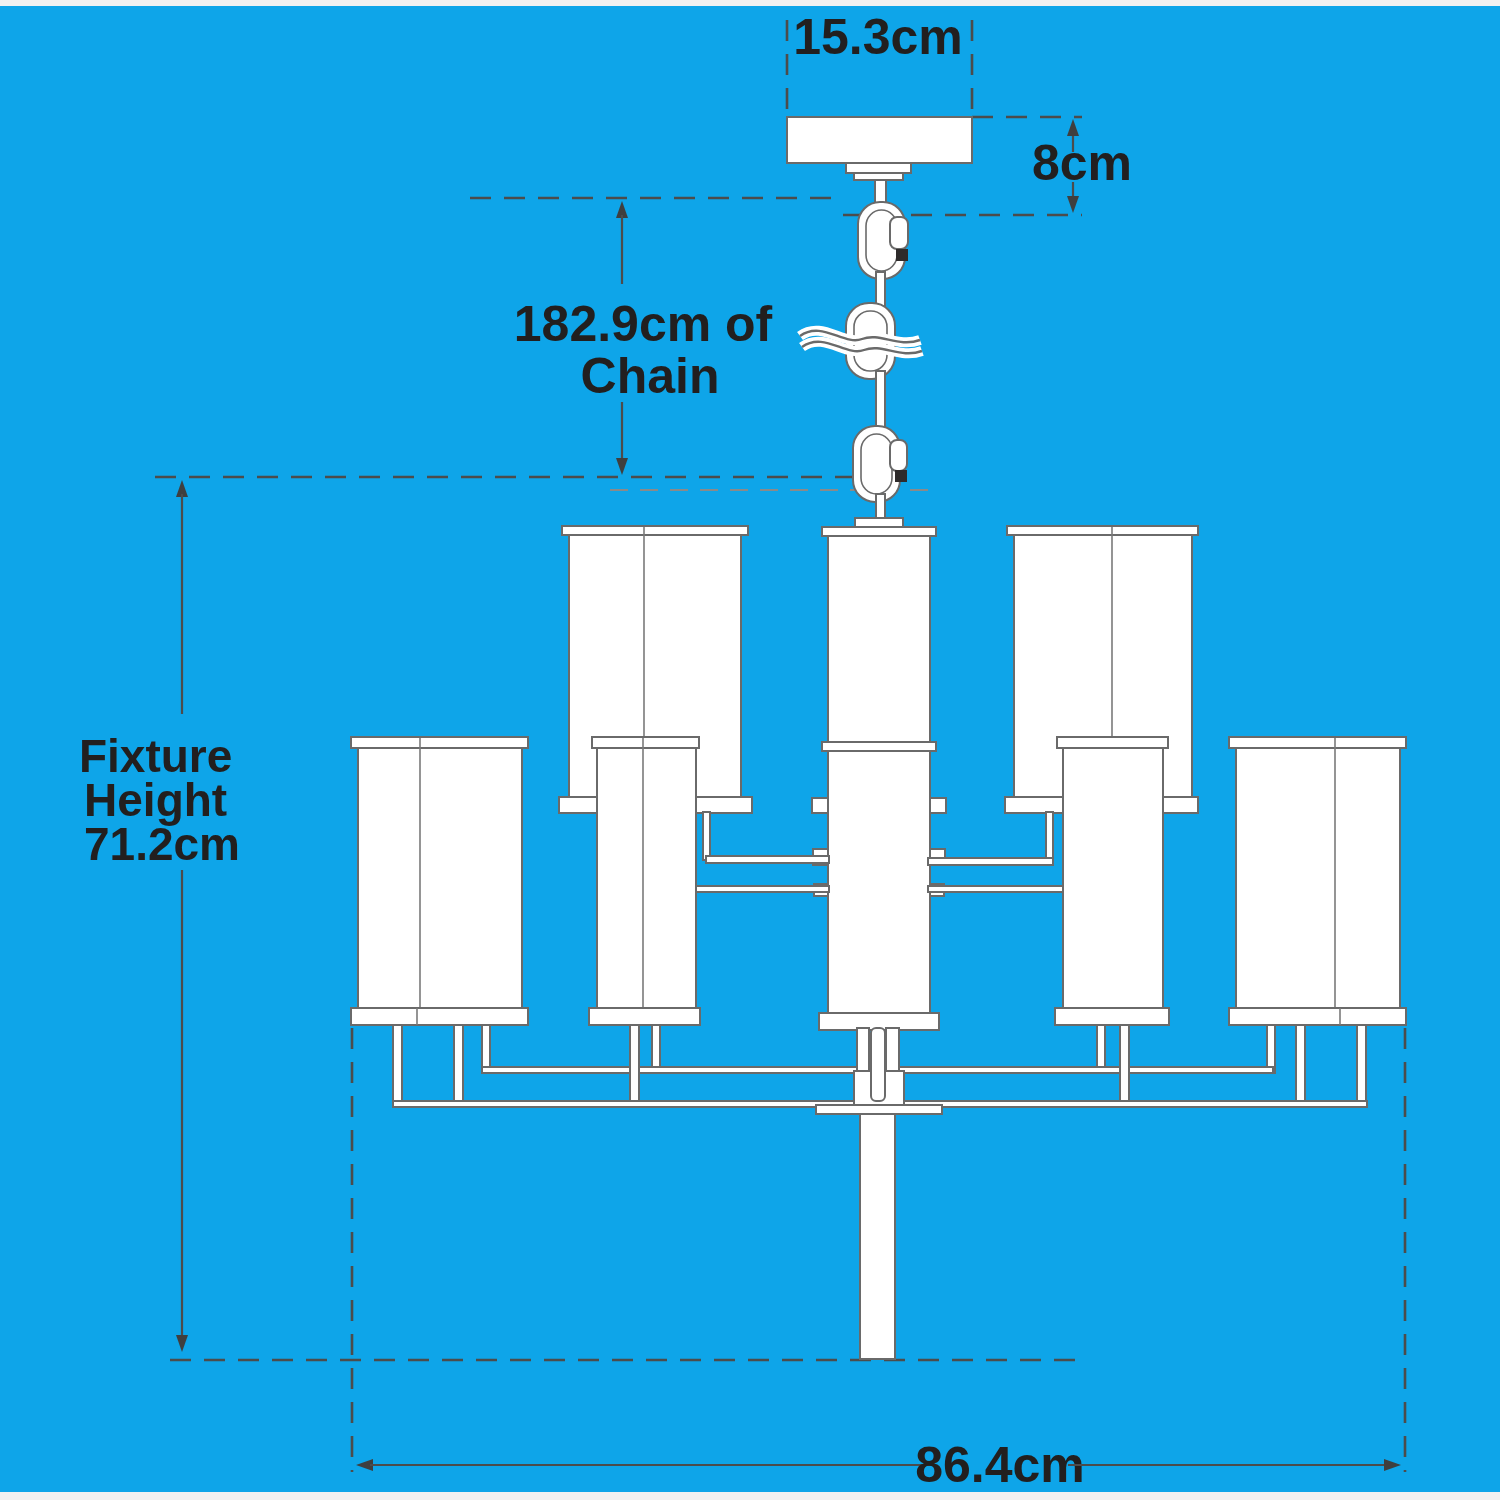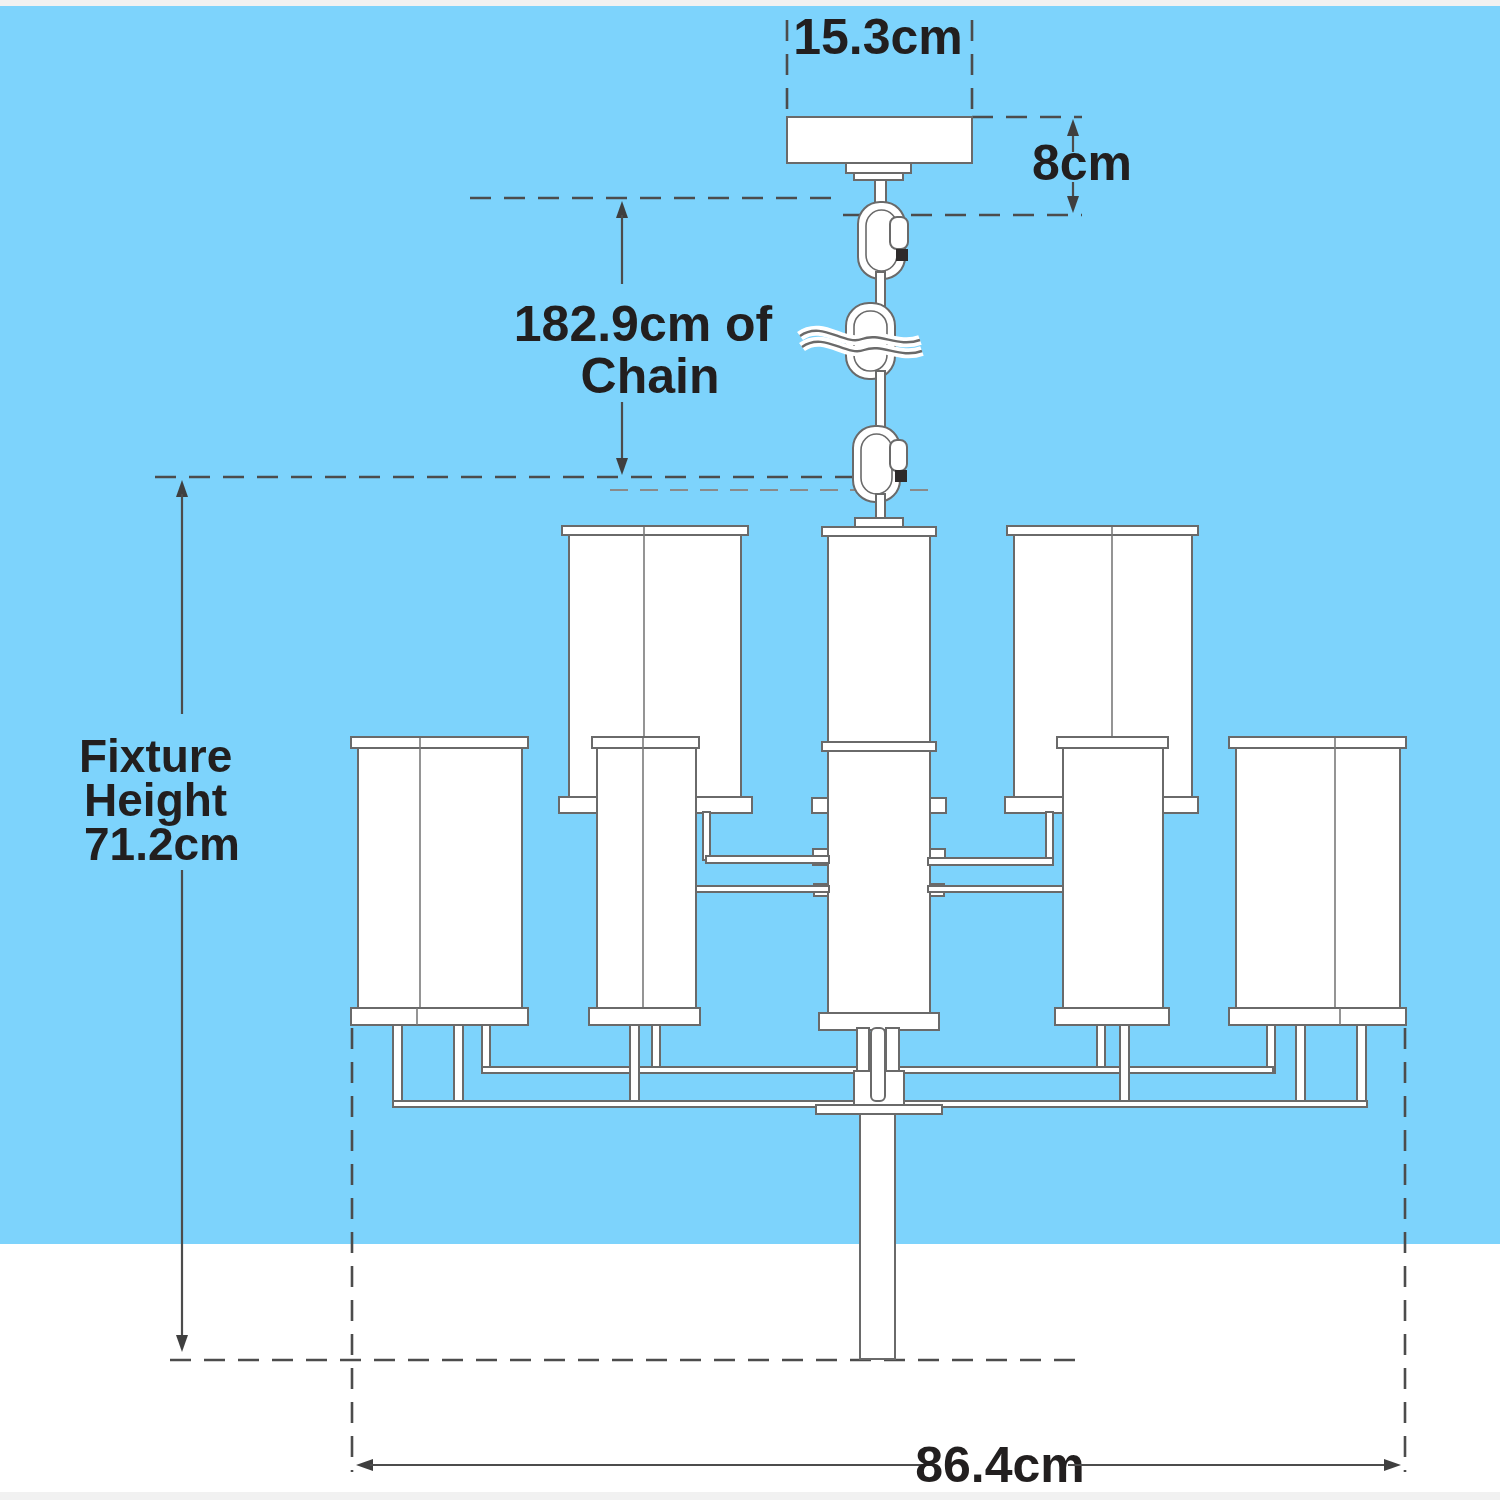--- a/index.html
+++ b/index.html
@@ -1,16 +1,16 @@
 <!DOCTYPE html>
 <html><head>
 <meta charset="utf-8">
 <style>
   html,body{margin:0;padding:0;background:#ffffff;width:1500px;height:1500px;overflow:hidden;}
-  .stage{position:relative;width:1500px;height:1244px;background:#7dd3fc;font-family:"Liberation Sans",sans-serif;}
+  .stage{position:relative;width:1500px;height:1500px;background:#0ea5e9;font-family:"Liberation Sans",sans-serif;}
   svg{display:block;}
   text{fill:#221f1f;font-family:"Liberation Sans",sans-serif;font-weight:600;}
   .t50{font-size:50px;}
   .t46{font-size:46px;}
   .dash{stroke:#4c4c4c;stroke-width:2.6;stroke-dasharray:21 13;fill:none;}
   .dash2{stroke:#8a8a8a;stroke-width:2;stroke-dasharray:18 12;fill:none;}
   .dl{stroke:#4c4c4c;stroke-width:2.2;fill:none;}
   .ah{fill:#3f3f3f;stroke:none;}
   .ln{stroke:#6a6a6a;stroke-width:2;fill:#ffffff;}
   .lni{stroke:#6a6a6a;stroke-width:1.6;fill:none;}

